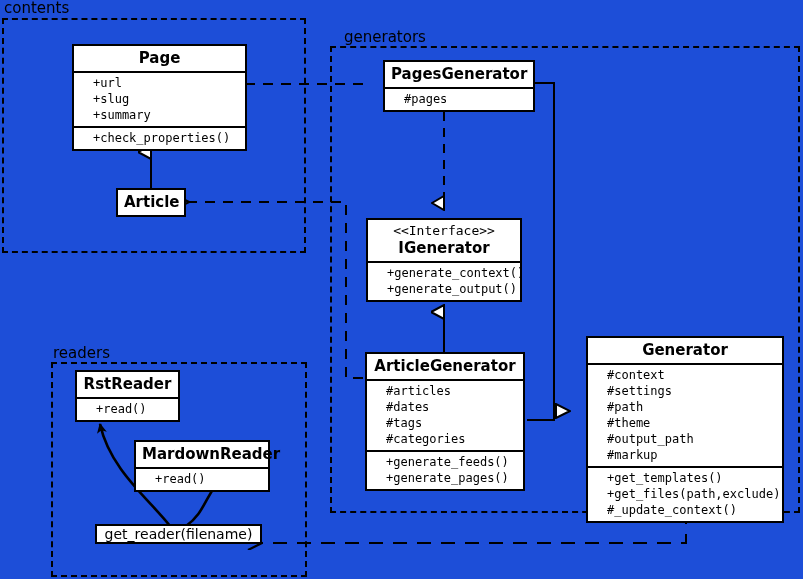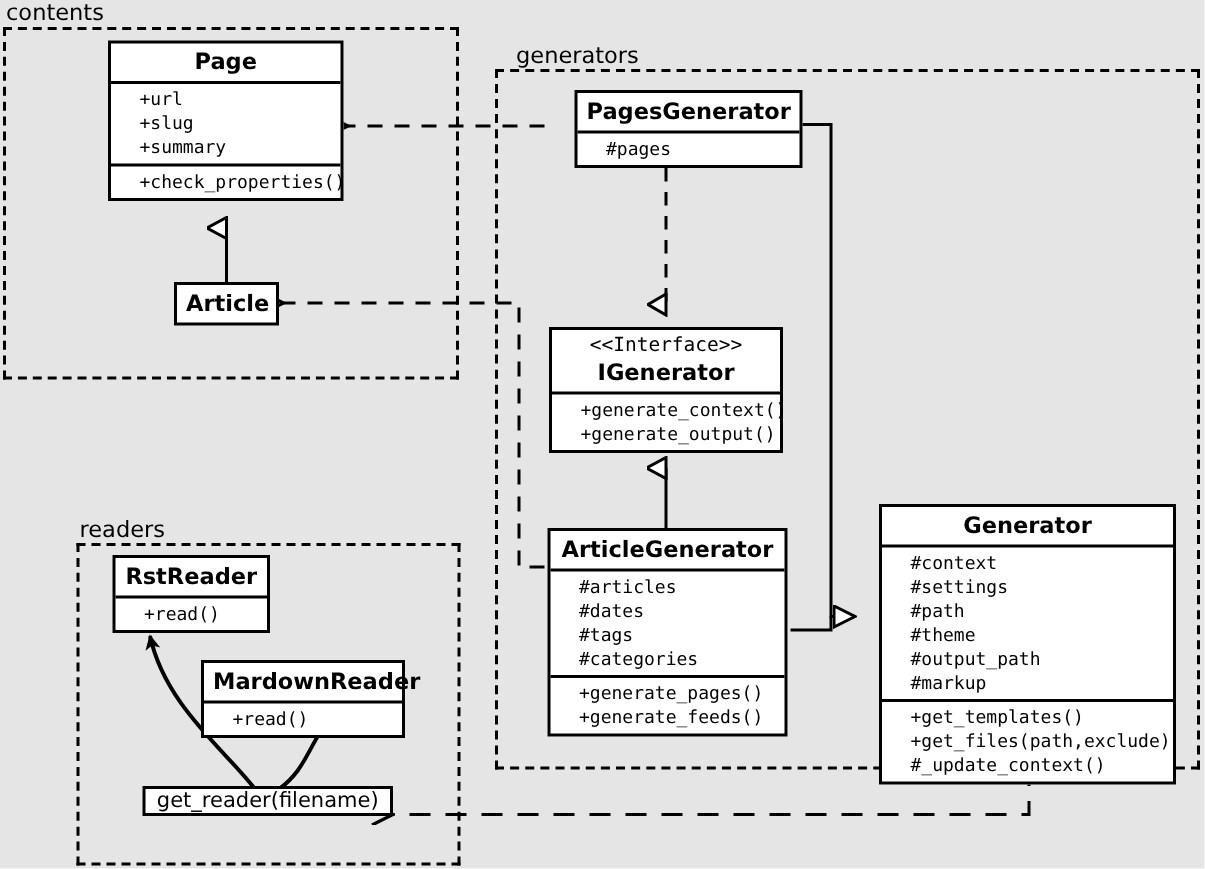--- a/index.html
+++ b/index.html
@@ -4,21 +4,21 @@
 <style>
   html, body {
     margin: 0;
     padding: 0;
     background: #ffffff;
   }
   #canvas {
     position: relative;
     width: 803px;
     height: 579px;
-    background: #e5e5e5;
+    background: #1d4ed8;
     font-family: "DejaVu Sans", sans-serif;
     overflow: hidden;
   }
   svg.layer {
     position: absolute;
     left: 0;
     top: 0;
     width: 803px;
     height: 579px;
     pointer-events: none;
@@ -157,21 +157,21 @@
     
     <polyline points="686,510 686,543 262,543" fill="none" stroke="#000" stroke-width="2" stroke-dasharray="14,10" marker-end="url(#openVLeft)"></polyline>
 
      RstReader (curved, solid filled arrowhead) --&gt;
     <path d="M 170 526 C 150 500 110 470 100 424" fill="none" stroke="#000" stroke-width="2.6" marker-end="url(#solidArrow)"></path>
 
      MardownReader (curved, solid filled arrowhead) --&gt;
     <path d="M 186 526 C 206 512 206 492 224 476" fill="none" stroke="#000" stroke-width="2.6" marker-end="url(#solidArrow)"></path>
   </svg>
 
-  <div class="cls" style="left:72px; top:27px; width:157px;">
+  <div class="cls" style="left:72px; top:44px; width:175px;">
     <div class="name-cmp">Page</div>
     <div class="cmp">
       <div class="row">+url</div>
       <div class="row">+slug</div>
       <div class="row">+summary</div>
     </div>
     <div class="cmp last">
       <div class="row">+check_properties()</div>
     </div>
   </div>
@@ -200,22 +200,22 @@
 
   <div class="cls" style="left:365px; top:352px; width:160px;">
     <div class="name-cmp">ArticleGenerator</div>
     <div class="cmp">
       <div class="row">#articles</div>
       <div class="row">#dates</div>
       <div class="row">#tags</div>
       <div class="row">#categories</div>
     </div>
     <div class="cmp last">
+      <div class="row">+generate_feeds()</div>
       <div class="row">+generate_pages()</div>
-      <div class="row">+generate_feeds()</div>
     </div>
   </div>
 
   <div class="cls" style="left:586px; top:336px; width:198px;">
     <div class="name-cmp">Generator</div>
     <div class="cmp">
       <div class="row">#context</div>
       <div class="row">#settings</div>
       <div class="row">#path</div>
       <div class="row">#theme</div>

